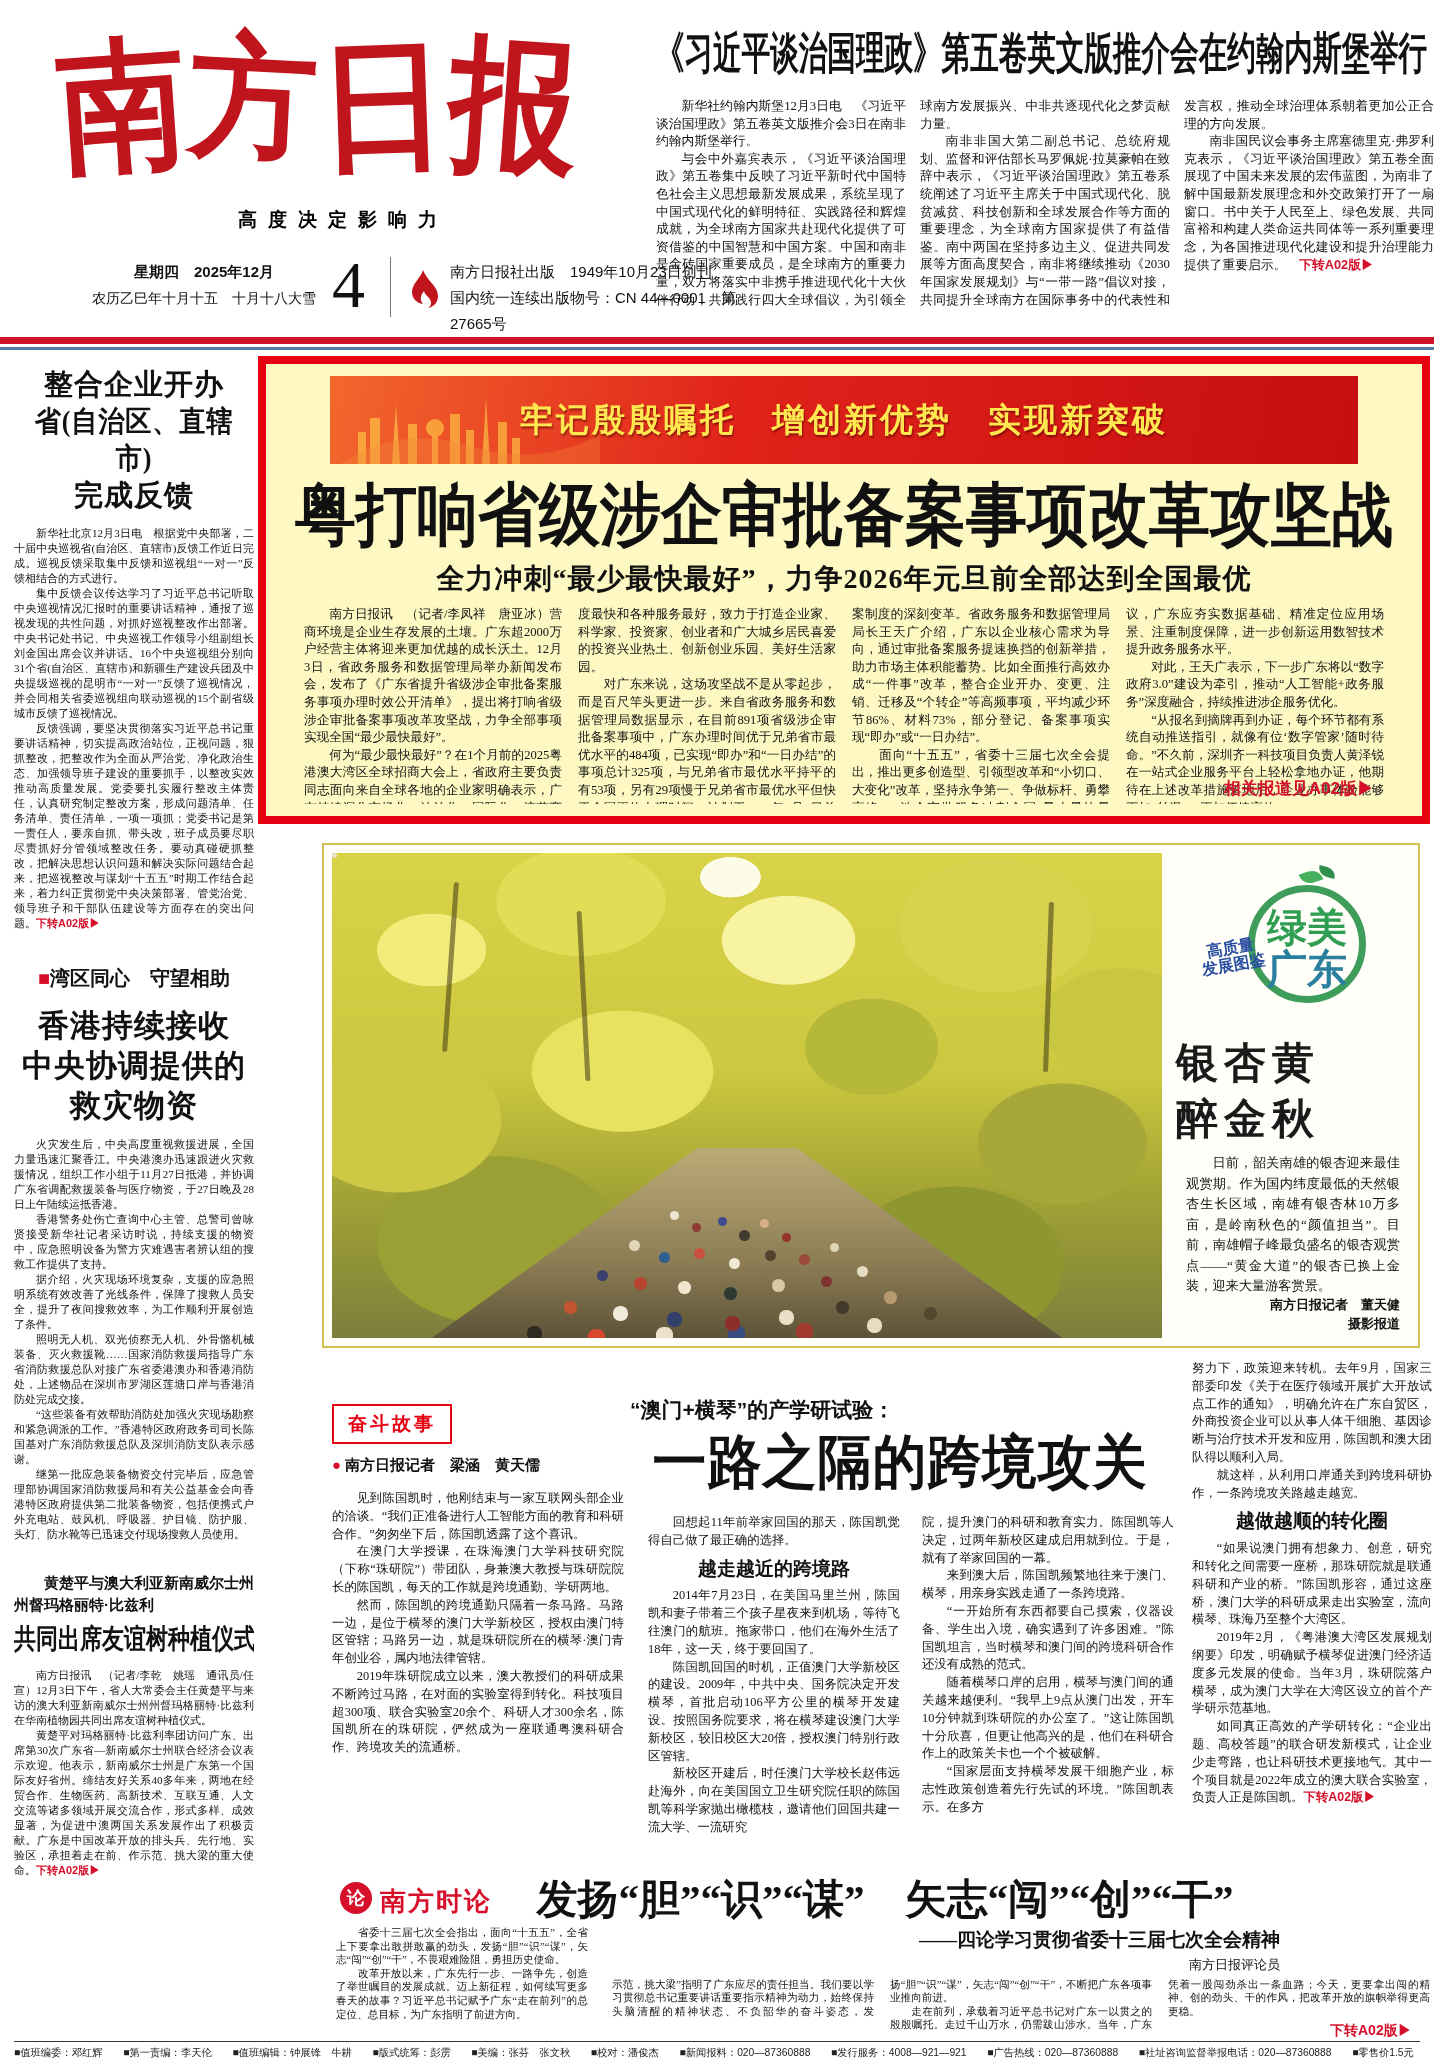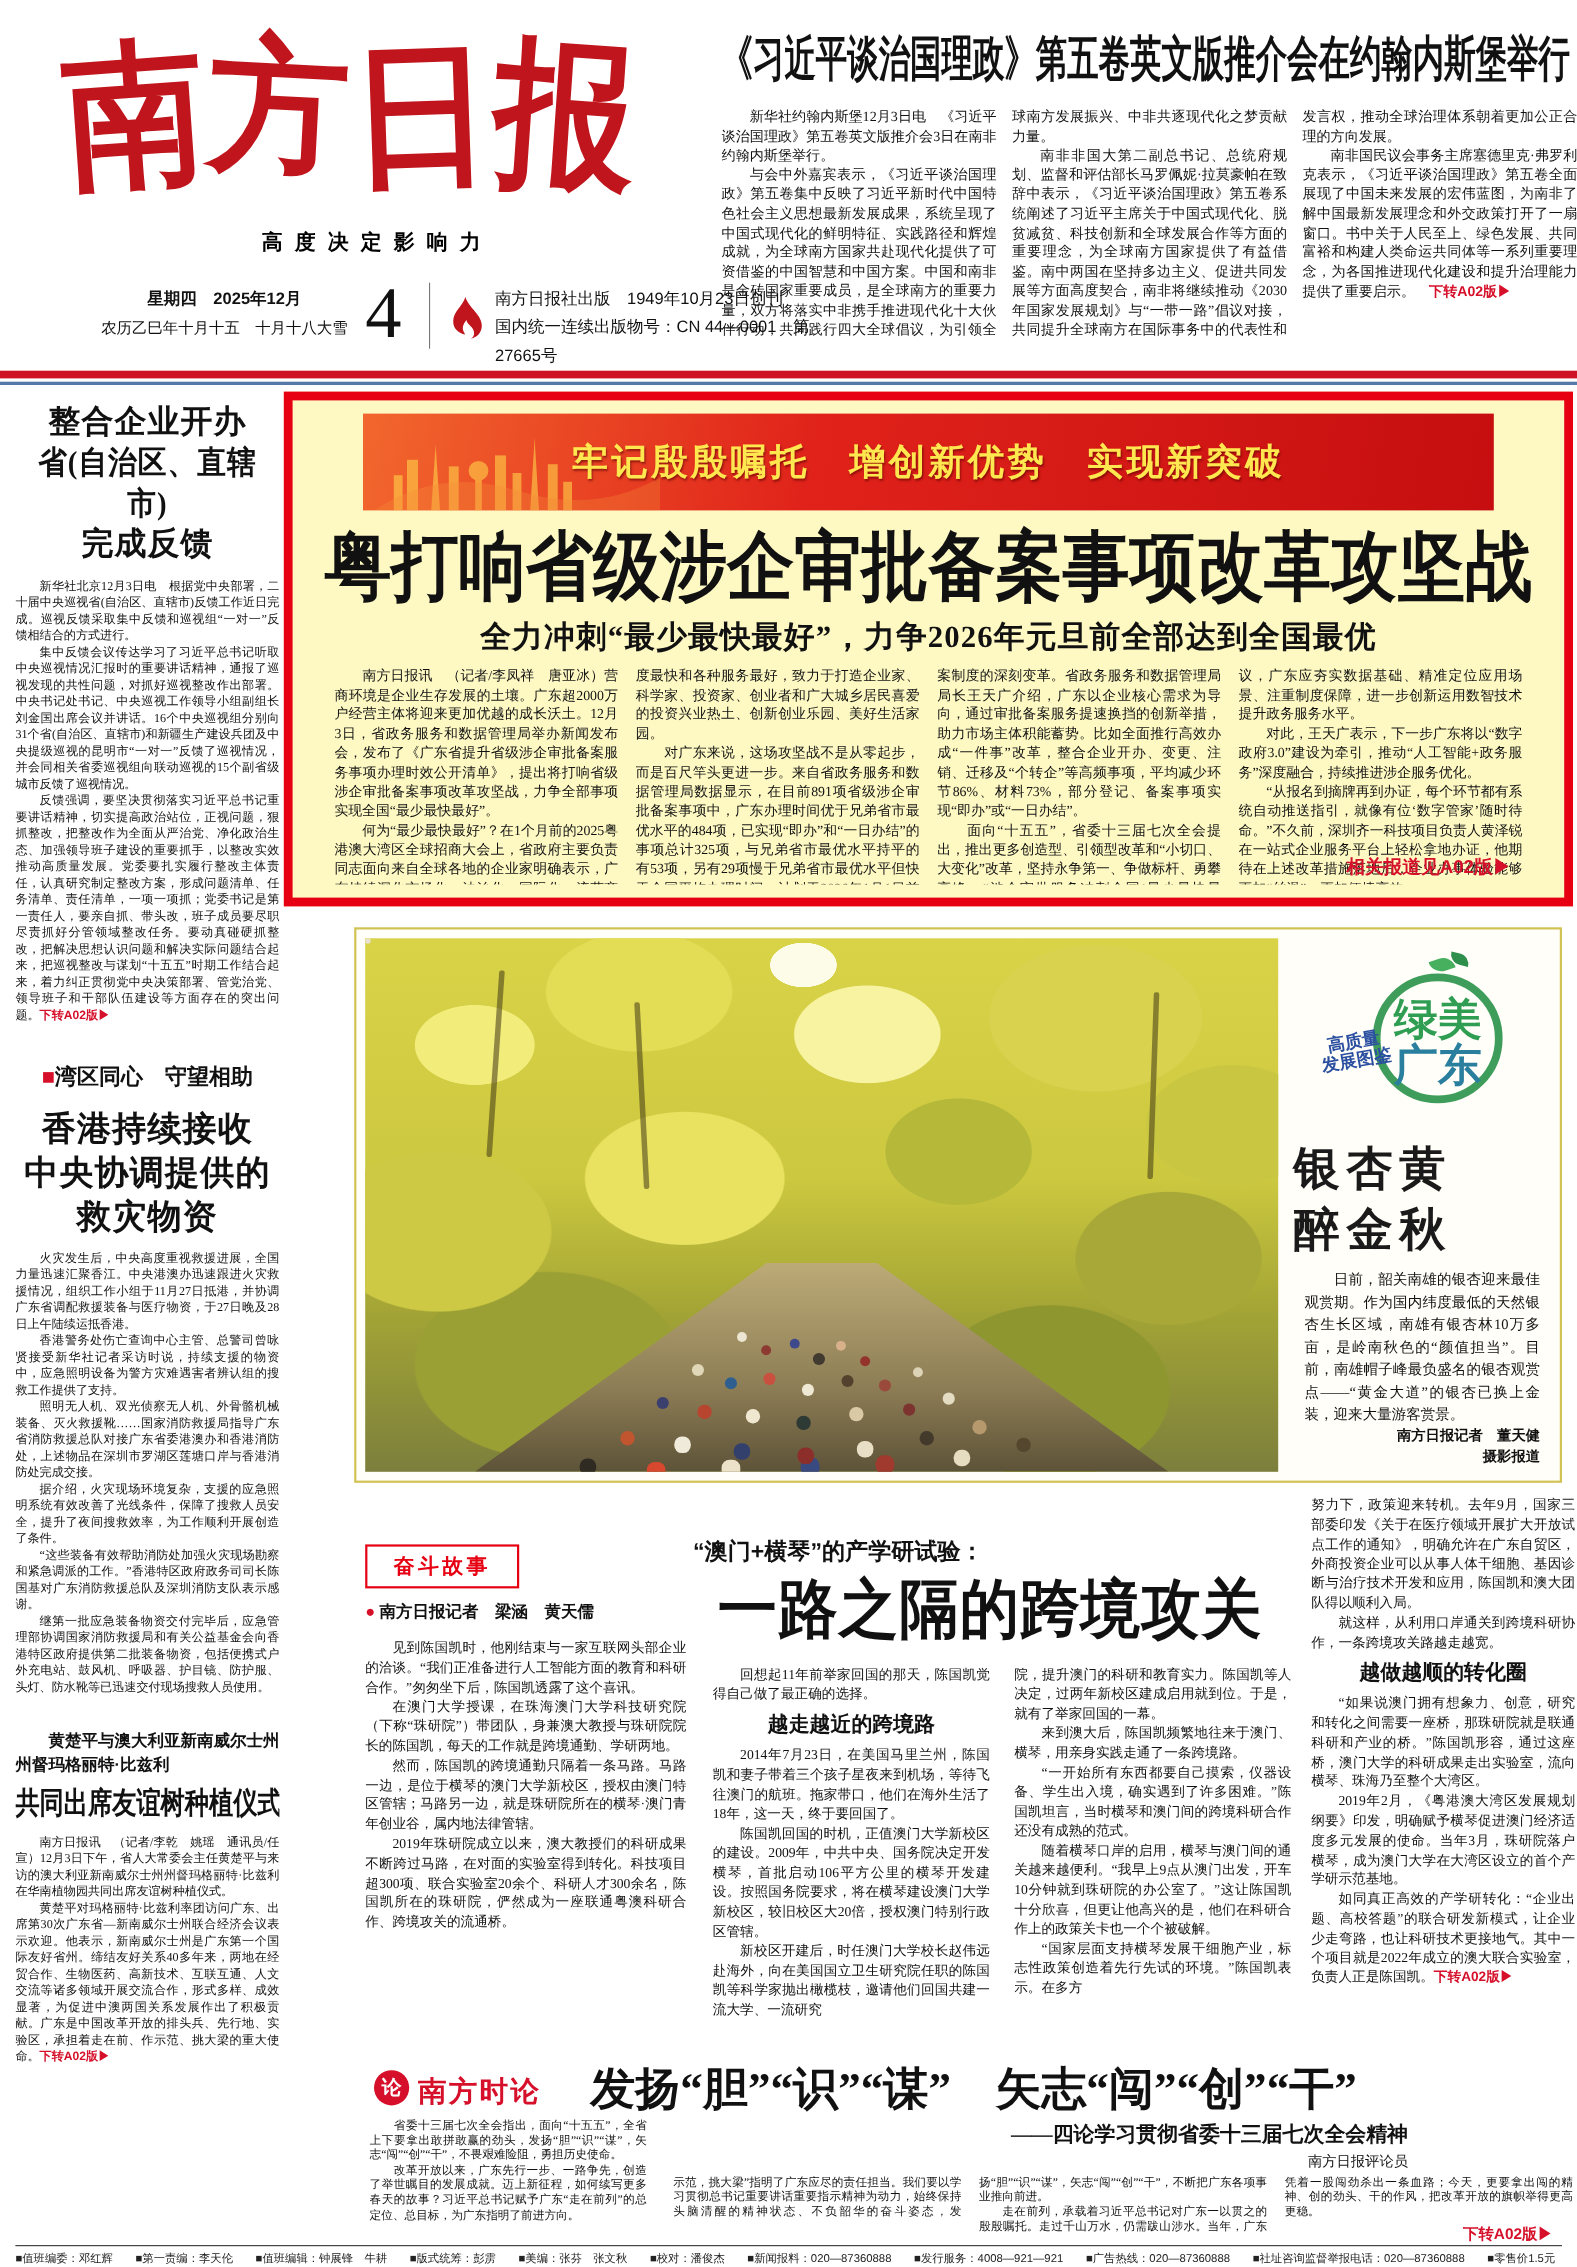--- a/index.html
+++ b/index.html
@@ -87,21 +87,21 @@
   .gd-circle{position:absolute;left:26px;top:10px;width:118px;height:118px;border:7px solid #3f9d5c;border-radius:50%;text-align:center;padding-top:14px}
   .gd-circle .l1{display:block;font-size:40px;font-weight:900;color:#2f9e52;line-height:42px;font-family:"Liberation Sans",sans-serif}
   .gd-circle .l2{display:block;font-size:40px;font-weight:900;color:#2b7f9e;line-height:42px;font-family:"Liberation Sans",sans-serif}
   .gd-leaf{position:absolute;left:78px;top:-4px;width:22px;height:12px;background:#46b05e;border-radius:0 12px 0 12px;transform:rotate(-18deg)}
   .gd-leaf2{position:absolute;left:96px;top:-8px;width:18px;height:10px;background:#2e8f4c;border-radius:0 10px 0 10px;transform:rotate(14deg)}
   .gd-badge{position:absolute;left:-22px;top:64px;transform:rotate(-10deg);color:#2b4fa0;font-weight:900;font-size:16px;line-height:17px;font-family:"Liberation Sans",sans-serif;text-align:center}
   .p-head{position:absolute;left:0;top:182px;width:100%;text-align:left;font-size:42px;font-weight:700;letter-spacing:6px;line-height:56px;color:#1a1a1a}
   .p-cap{position:absolute;left:10px;top:300px;width:214px;font-size:13.2px;line-height:20.5px;text-align:justify}
   .p-credit{position:absolute;right:12px;top:442px;width:200px;text-align:right;font-size:13px;line-height:19px;font-weight:700}
   
-  .tag{left:332px;top:1404px;border:2px solid #e60012;color:#e60012;font-size:19px;font-weight:900;font-family:"Liberation Sans",sans-serif;padding:5px 24px;letter-spacing:3px}
+  .tag{left:332px;top:1404px;border:2px solid #e60012;color:#e60012;font-size:19px;font-weight:900;font-family:"Liberation Sans",sans-serif;padding:5px 14px;letter-spacing:3px}
   .byline{left:332px;top:1456px;font-size:15px;font-weight:700;font-family:"Liberation Sans",sans-serif}
   .byline .dot{color:#d6102a;margin-right:4px}
   .f-kicker{left:630px;top:1396px;width:560px;text-align:left;font-size:21px;font-weight:700;font-family:"Liberation Sans",sans-serif}
   .f-head{left:620px;top:1424px;width:560px;text-align:center;font-size:54px;font-weight:900;transform:scaleY(1.08);transform-origin:center top;letter-spacing:1px}
   .fcol{font-size:12.4px;line-height:17.8px;overflow:hidden}
   .fc1{left:332px;top:1490px;width:292px;height:372px}
   .fc2{left:648px;top:1514px;width:252px;height:348px}
   .fc3{left:922px;top:1514px;width:252px;height:348px}
   .fc4{left:1192px;top:1360px;width:240px;height:502px}
   .f-sub{text-align:center;font-size:19px;font-weight:700;margin:10px 0;font-family:"Liberation Sans",sans-serif}
@@ -175,22 +175,22 @@
     <div class="baylabel"><span class="sq">■</span><span>湾区同心　守望相助</span></div>
 
     <div class="lc-h lc-h2">
       <span class="ln">香港持续接收</span>
       <span class="ln">中央协调提供的</span>
       <span class="ln">救灾物资</span>
     </div>
     <div class="lc-body">
       <p>火灾发生后，中央高度重视救援进展，全国力量迅速汇聚香江。中央港澳办迅速跟进火灾救援情况，组织工作小组于11月27日抵港，并协调广东省调配救援装备与医疗物资，于27日晚及28日上午陆续运抵香港。</p>
       <p>香港警务处伤亡查询中心主管、总警司曾咏贤接受新华社记者采访时说，持续支援的物资中，应急照明设备为警方灾难遇害者辨认组的搜救工作提供了支持。</p>
+      <p>据介绍，火灾现场环境复杂，支援的应急照明系统有效改善了光线条件，保障了搜救人员安全，提升了夜间搜救效率，为工作顺利开展创造了条件。</p>
       <p>照明无人机、双光侦察无人机、外骨骼机械装备、灭火救援靴……国家消防救援局指导广东省消防救援总队对接广东省委港澳办和香港消防处，上述物品在深圳市罗湖区莲塘口岸与香港消防处完成交接。</p>
-      <p>据介绍，火灾现场环境复杂，支援的应急照明系统有效改善了光线条件，保障了搜救人员安全，提升了夜间搜救效率，为工作顺利开展创造了条件。</p>
       <p>“这些装备有效帮助消防处加强火灾现场勘察和紧急调派的工作。”香港特区政府政务司司长陈国基对广东消防救援总队及深圳消防支队表示感谢。</p>
       <p>继第一批应急装备物资交付完毕后，应急管理部协调国家消防救援局和有关公益基金会向香港特区政府提供第二批装备物资，包括便携式户外充电站、鼓风机、呼吸器、护目镜、防护服、头灯、防水靴等已迅速交付现场搜救人员使用。</p>
     </div>
 
     <p class="kicker3">黄楚平与澳大利亚新南威尔士州州督玛格丽特·比兹利</p>
     <div class="h3line">共同出席友谊树种植仪式</div>
     <div class="lc-body">
       <p>南方日报讯　（记者/李乾　姚瑶　通讯员/任宣）12月3日下午，省人大常委会主任黄楚平与来访的澳大利亚新南威尔士州州督玛格丽特·比兹利在华南植物园共同出席友谊树种植仪式。</p>
       <p><span>黄楚平对玛格丽特·比兹利率团访问广东、出席第30次广东省—新南威尔士州联合经济会议表示欢迎。他表示，新南威尔士州是广东第一个国际友好省州。缔结友好关系40多年来，两地在经贸合作、生物医药、高新技术、互联互通、人文交流等诸多领域开展交流合作，形式多样、成效显著，为促进中澳两国关系发展作出了积极贡献。广东是中国改革开放的排头兵、先行地、实验区，承担着走在前、作示范、挑大梁的重大使命。</span><span class="jump">下转A02版▶</span></p>
     </div>

